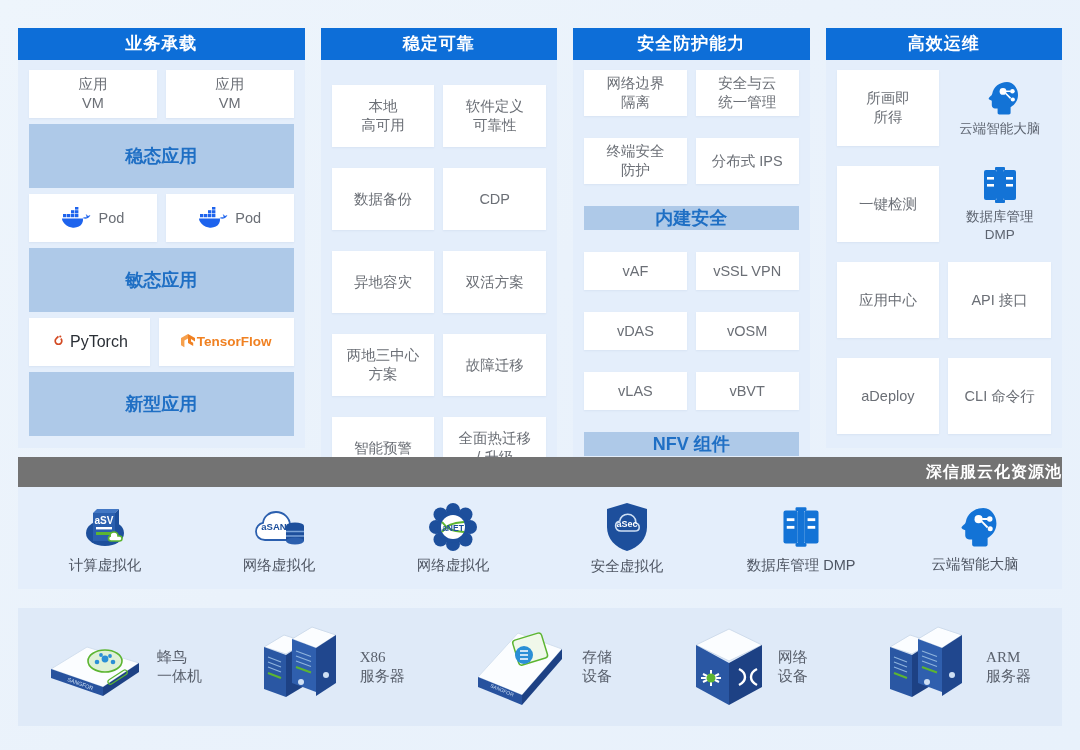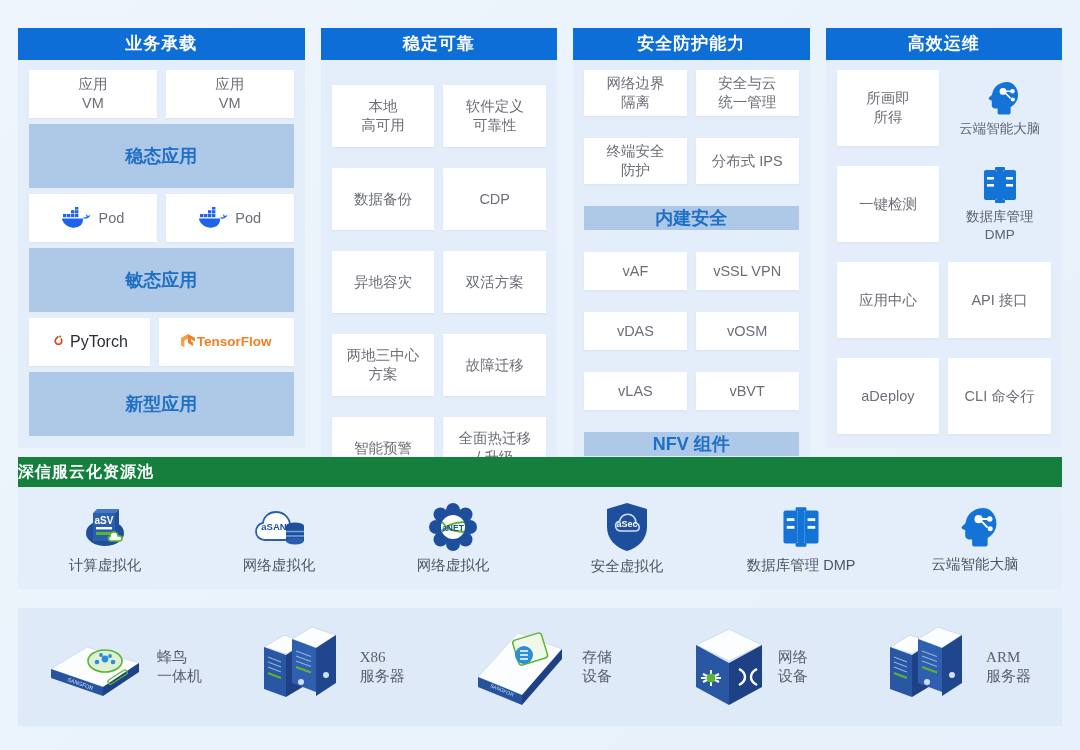--- a/index.html
+++ b/index.html
@@ -78,23 +78,23 @@
     color:#5d6470; font-size: 13.5px;
   }
 
   
   .pool {
     position: absolute; left: 18px; top: 457px;
     width: 1044px; height: 132px;
     background: #e4eefb;
   }
   .pool-head {
-    background: #15803d; color:#fff;
+    background: #737373; color:#fff;
     height: 30px; line-height: 30px;
-    text-align:left; font-size:16px; font-weight:bold; letter-spacing:1px;
+    text-align:right; font-size:16px; font-weight:bold; letter-spacing:1px;
   }
   .pool-body {
     height: 102px; display:flex; align-items:center;
   }
   .pool-item {
     flex:1 1 0; display:flex; flex-direction:column;
     align-items:center; justify-content:center; gap:4px;
   }
   .pool-label { font-size: 14.5px; color:#4f5663; }
 

